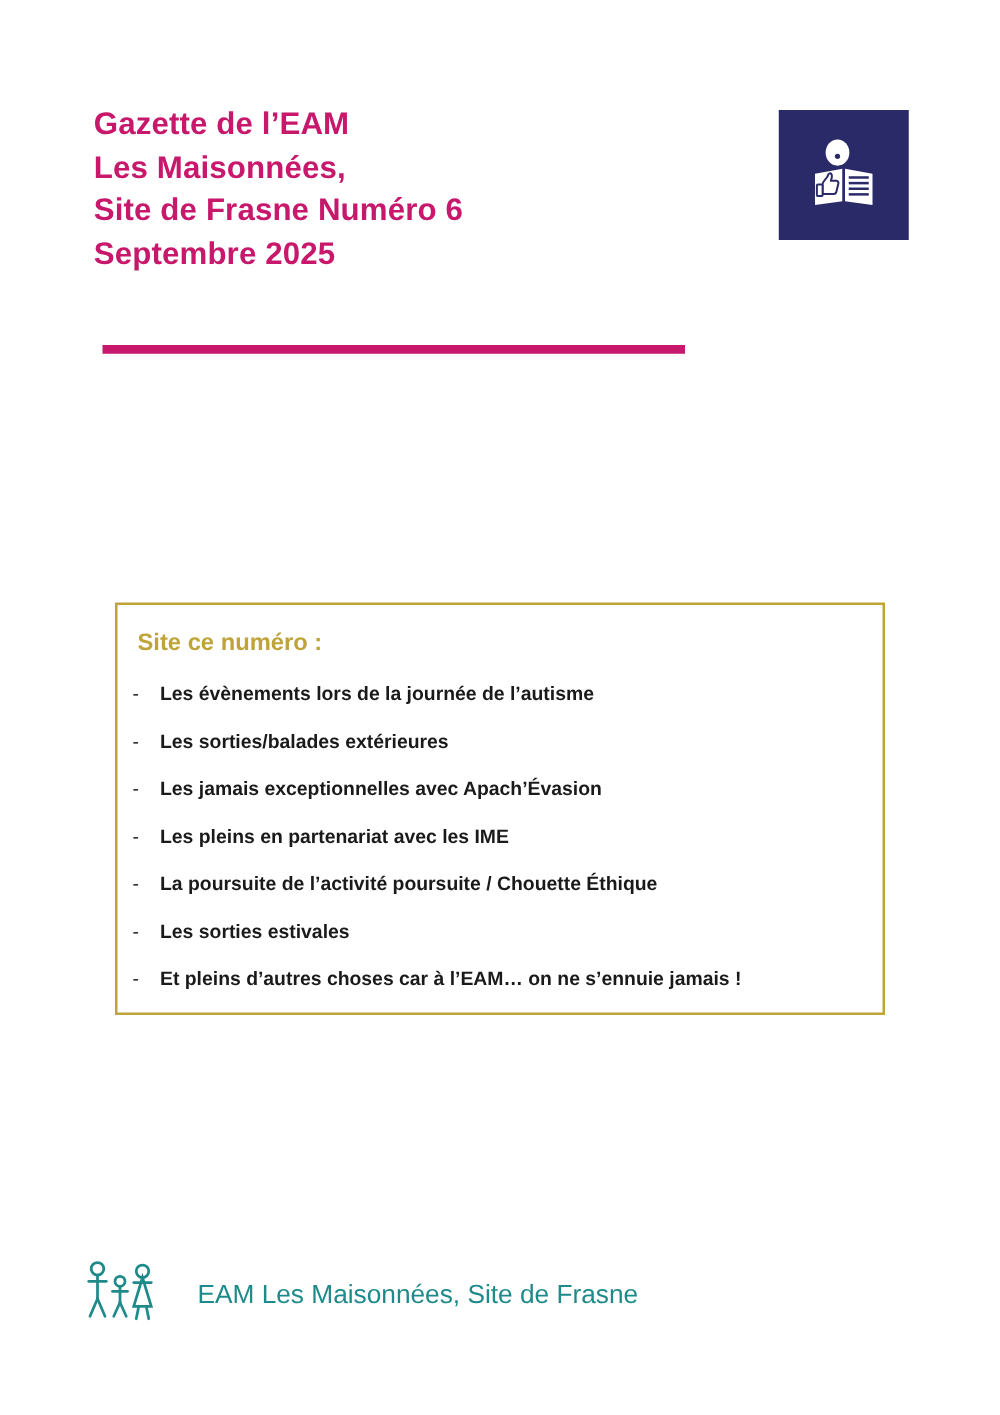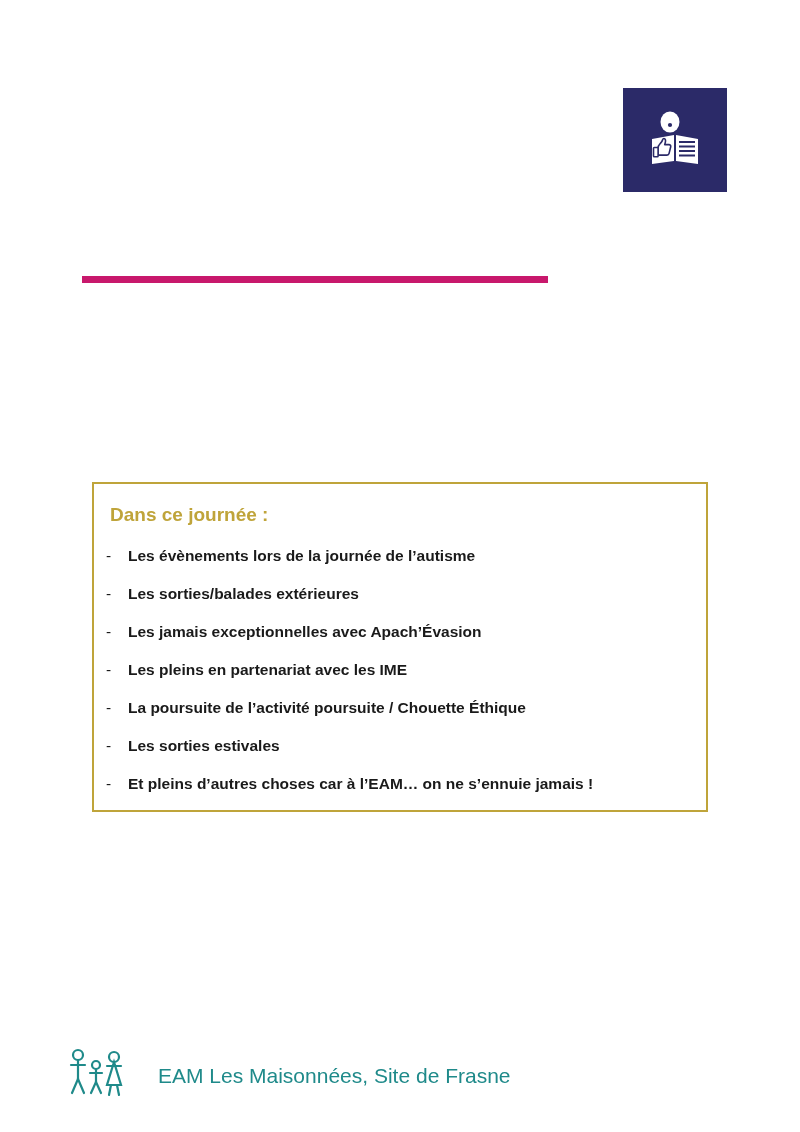--- a/index.html
+++ b/index.html
@@ -112,21 +112,21 @@
 
   .item-text {
     flex: 1 1 auto;
     font-weight: bold;
   }
 
   
   .footer {
     position: absolute;
     left: 66px;
-    top: 1045px;
+    top: 1005px;
     display: flex;
     align-items: center;
     justify-content: space-between;
   }
 
   .footer-icon {
     width: 62px;
     height: 62px;
     flex: 0 0 62px;
   }
@@ -137,20 +137,26 @@
     font-size: 21px;
     color: #1F8A8A;
     white-space: nowrap;
   }
 </style>
 </head>
 <body>
 
 <div class="page">
 
+  <div class="title-block">
+    <h1 class="doc-title">Gazette de l’EAM
+Les Maisonnées,
+Site de Frasne Numéro 6
+Septembre 2025</h1>
+  </div>
   <div class="title-rule"></div>
 
   <div class="logo-box">
     <svg width="62" height="62" viewBox="0 0 62 62" aria-hidden="true">
 
       <ellipse cx="26" cy="13" rx="9.5" ry="10.5" fill="#ffffff"></ellipse>
       <circle cx="26" cy="16" r="2.1" fill="#2B2A68"></circle>
 
       <path d="M8 30 L30 26 L30 52 L8 55 Z" fill="#ffffff"></path>
       <path d="M32 26 L54 30 L54 55 L32 52 Z" fill="#ffffff"></path>
@@ -160,21 +166,21 @@
       <rect x="35" y="36.5" width="16" height="2" fill="#2B2A68"></rect>
       <rect x="35" y="41" width="16" height="2" fill="#2B2A68"></rect>
       <rect x="35" y="45.5" width="16" height="2" fill="#2B2A68"></rect>
 
       <path d="M14 39 c0-3 2-4 3.5-6 c1.2-1.6 1-3.5 2.4-3.5 c1.6 0 1.9 2.2 1.4 4 l-0.6 2.1 h4.2 c1.3 0 2.1 1 1.8 2.2 l-1.6 6.6 c-0.25 1-1.1 1.7-2.1 1.7 h-9 z" fill="#ffffff" stroke="#2B2A68" stroke-width="1.6" stroke-linejoin="round"></path>
       <rect x="9.5" y="38.5" width="4.6" height="9.2" rx="0.8" fill="#ffffff" stroke="#2B2A68" stroke-width="1.6"></rect>
     </svg>
   </div>
 
   <div class="contents-box">
-    <h2 class="contents-title">Dans ce journée :</h2>
+    <h2 class="contents-title">Site ce numéro :</h2>
     <ul class="contents-list">
       <li>
         <span class="bullet-dash">-</span>
         <span class="item-text">Les évènements lors de la journée de l’autisme</span>
       </li>
       <li>
         <span class="bullet-dash">-</span>
         <span class="item-text">Les sorties/balades extérieures</span>
       </li>
       <li>

